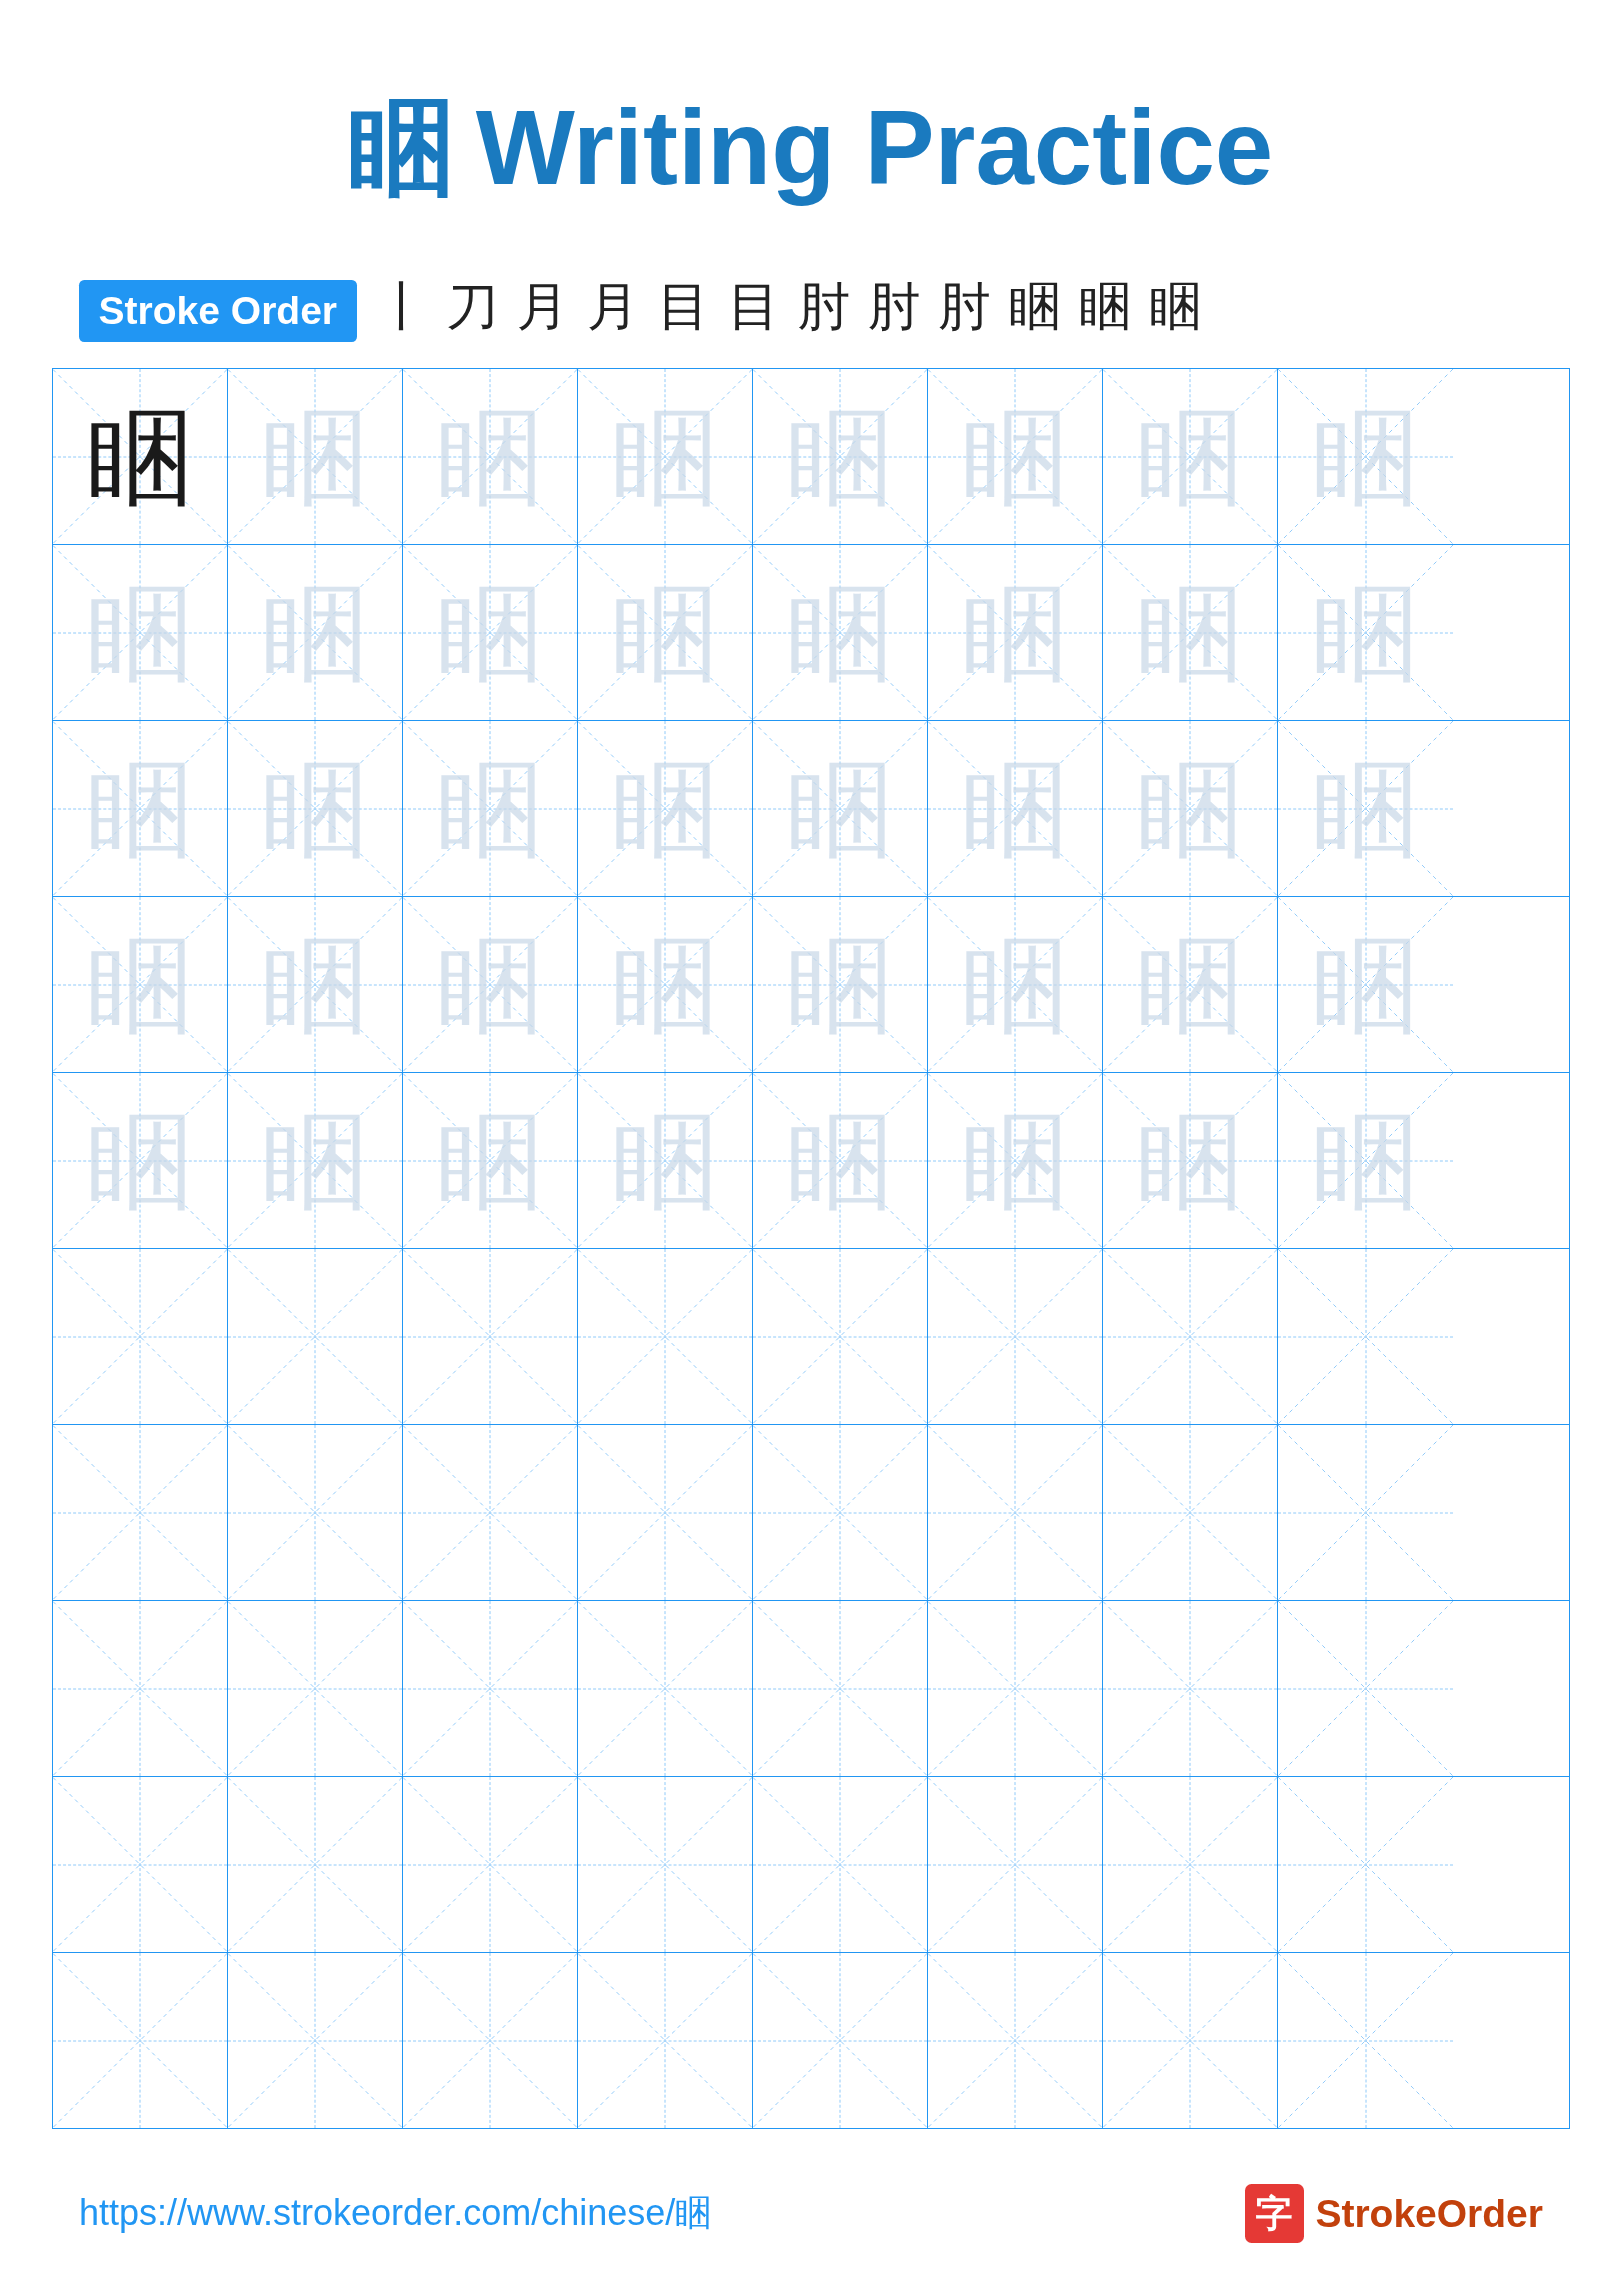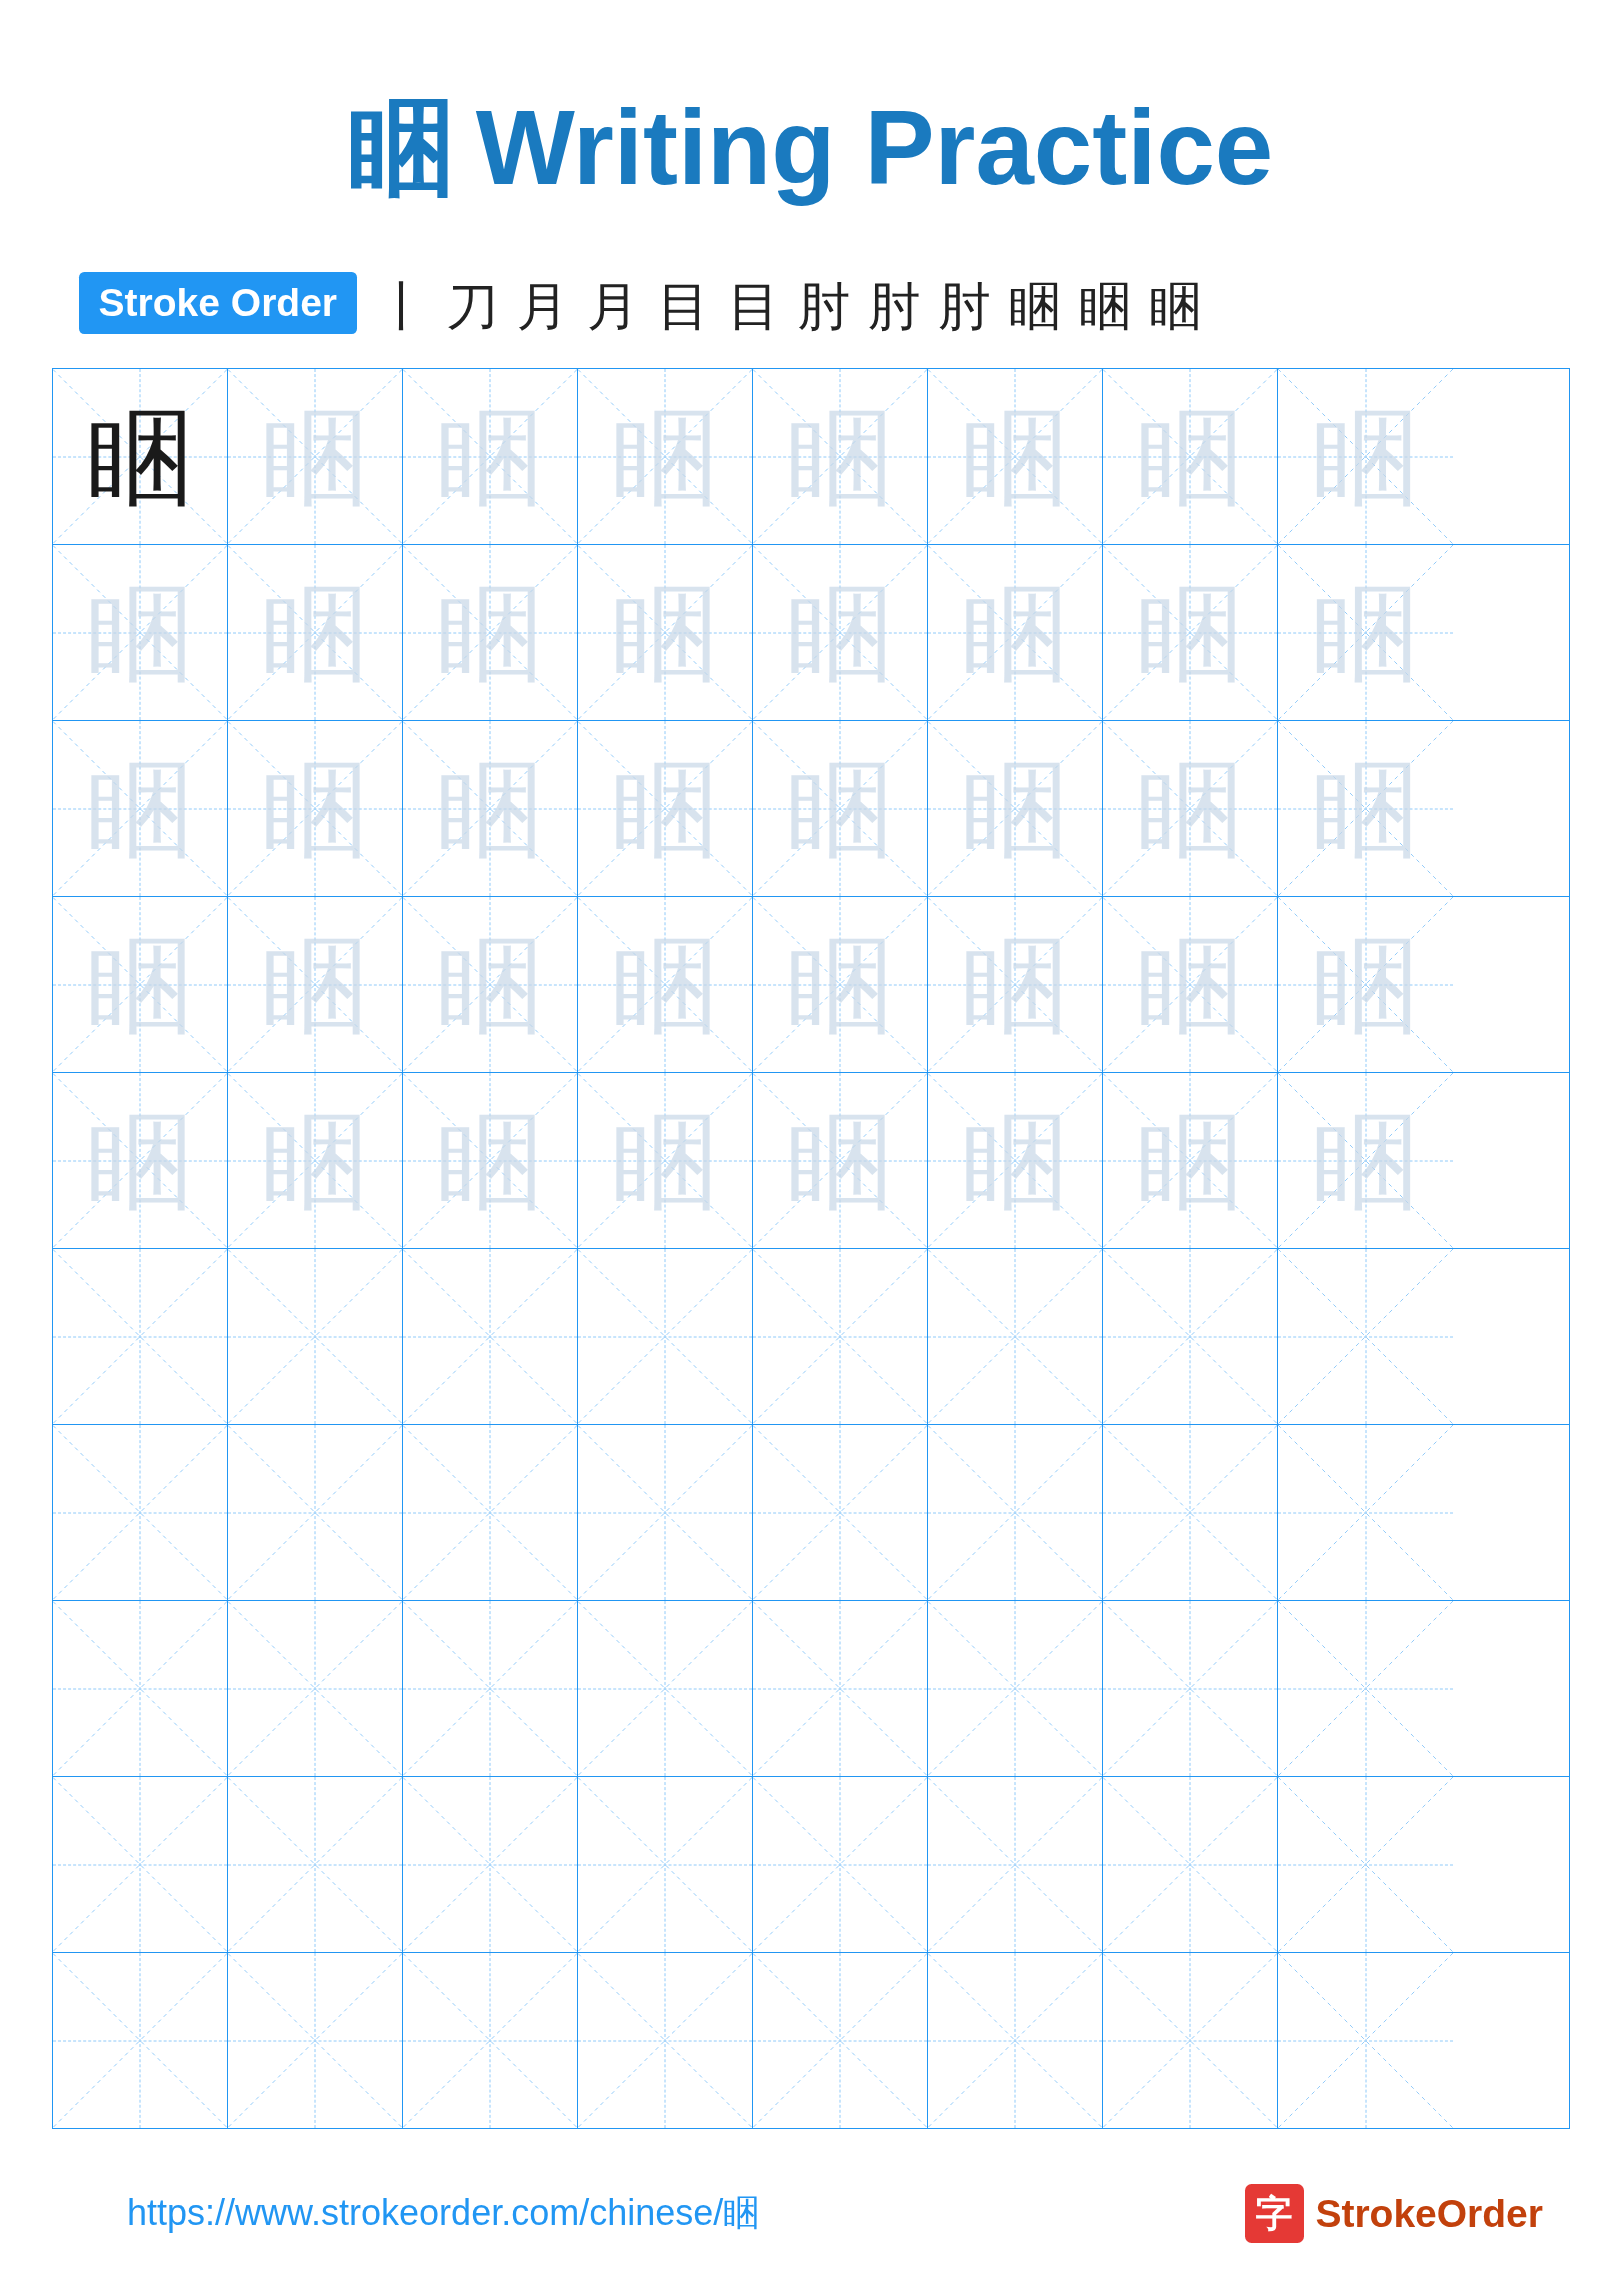--- a/index.html
+++ b/index.html
@@ -26,21 +26,21 @@
     .title-text {
       font-size: 105px;
       color: #1a7abf;
       font-weight: bold;
       margin-left: 19px;
     }
 
     
     .stroke-order-row {
       display: flex;
-      align-items: flex-start;
+      align-items: flex-end;
       padding: 13px 79px 26px 79px;
       gap: 19.6px;
     }
     .stroke-order-badge {
       background: #2196F3;
       color: white;
       font-size: 39px;
       padding: 9.2px 19.6px;
       border-radius: 5.2px;
       font-weight: bold;
@@ -139,21 +139,20 @@
       left: 0;
       right: 0;
       display: flex;
       justify-content: space-between;
       align-items: center;
       padding: 0 79px;
     }
     .footer-url {
       font-size: 36px;
       color: #2196F3;
-      margin-left: 48px;
     }
     .footer-logo {
       display: flex;
       align-items: center;
       gap: 11.8px;
     }
     .footer-logo-icon {
       width: 59px;
       height: 59px;
       background: #e53935;

